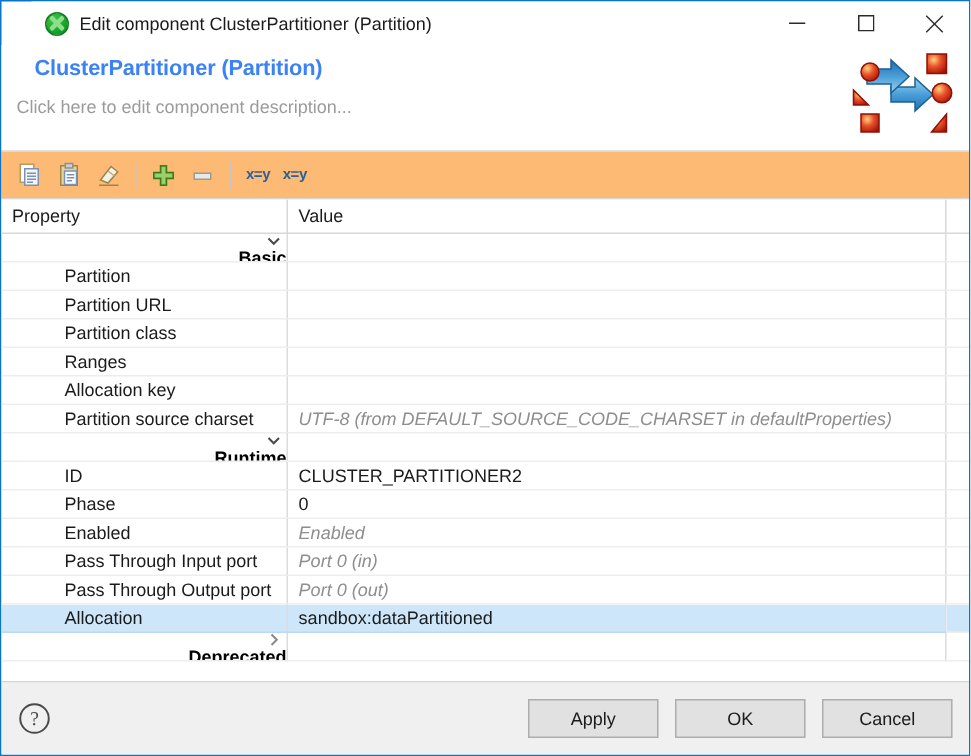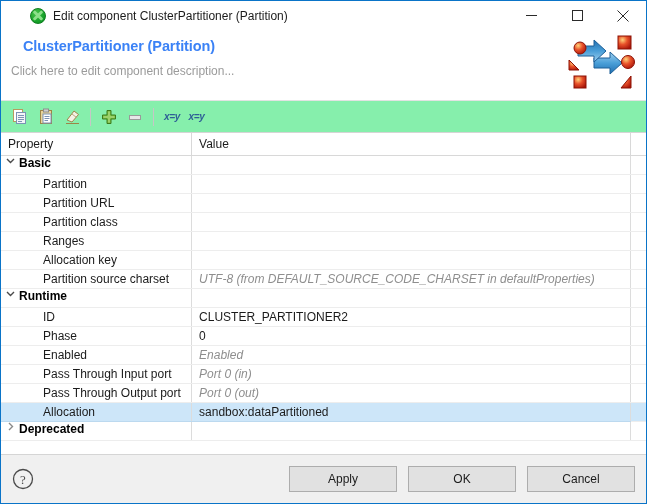--- a/index.html
+++ b/index.html
@@ -95,27 +95,26 @@
   }
   .hdr-sep {
     height: 1px;
     background: #e3e3e3;
     margin: 0;
   }
   
   .toolbar {
     height: 32px;
     min-height: 32px;
-    background: #86efac;
+    background: #fdba74;
     display: flex;
     align-items: center;
     padding-left: 6px;
     border-bottom: 1px solid #d5d5d5;
     box-sizing: border-box;
-    font-style: italic;
   }
   .tb-btn {
     width: 26px; height: 26px;
     display: flex; align-items: center; justify-content: center;
   }
   .tb-sep {
     width: 1px; height: 18px;
     background: #c6c6c6;
     margin: 0 5px;
   }
@@ -166,22 +165,23 @@
     overflow: hidden;
     white-space: nowrap;
   }
   table.props td.cend { border-right: none; }
   tr.group td.name {
     font-weight: bold;
     padding-left: 0;
   }
   .grpcell {
     display: flex;
-    align-items: flex-start;
+    align-items: flex-end;
     height: 18px;
+    flex-direction: column;
   }
   .chev {
     width: 18px;
     display: flex;
     align-items: center;
     justify-content: center;
     flex: 0 0 auto;
   }
   .chev svg { display: block; }
   .grplabel { font-weight: bold; color: #000; }
@@ -204,21 +204,21 @@
     min-height: 48px;
     background: #f0f0f0;
     display: flex;
     align-items: center;
     padding: 0 11px;
     box-sizing: border-box;
   }
   .help-icon { width: 22px; height: 22px; }
   .spacer { flex: 1 1 auto; }
   .dlg-btn {
-    width: 108px; height: 26px;
+    width: 87px; height: 26px;
     background: #e1e1e1;
     border: 1px solid #adadad;
     font-size: 12px;
     color: #1b1b1b;
     font-family: "Liberation Sans", sans-serif;
     margin-left: 11px;
     padding: 0;
     cursor: default;
   }
 </style>

